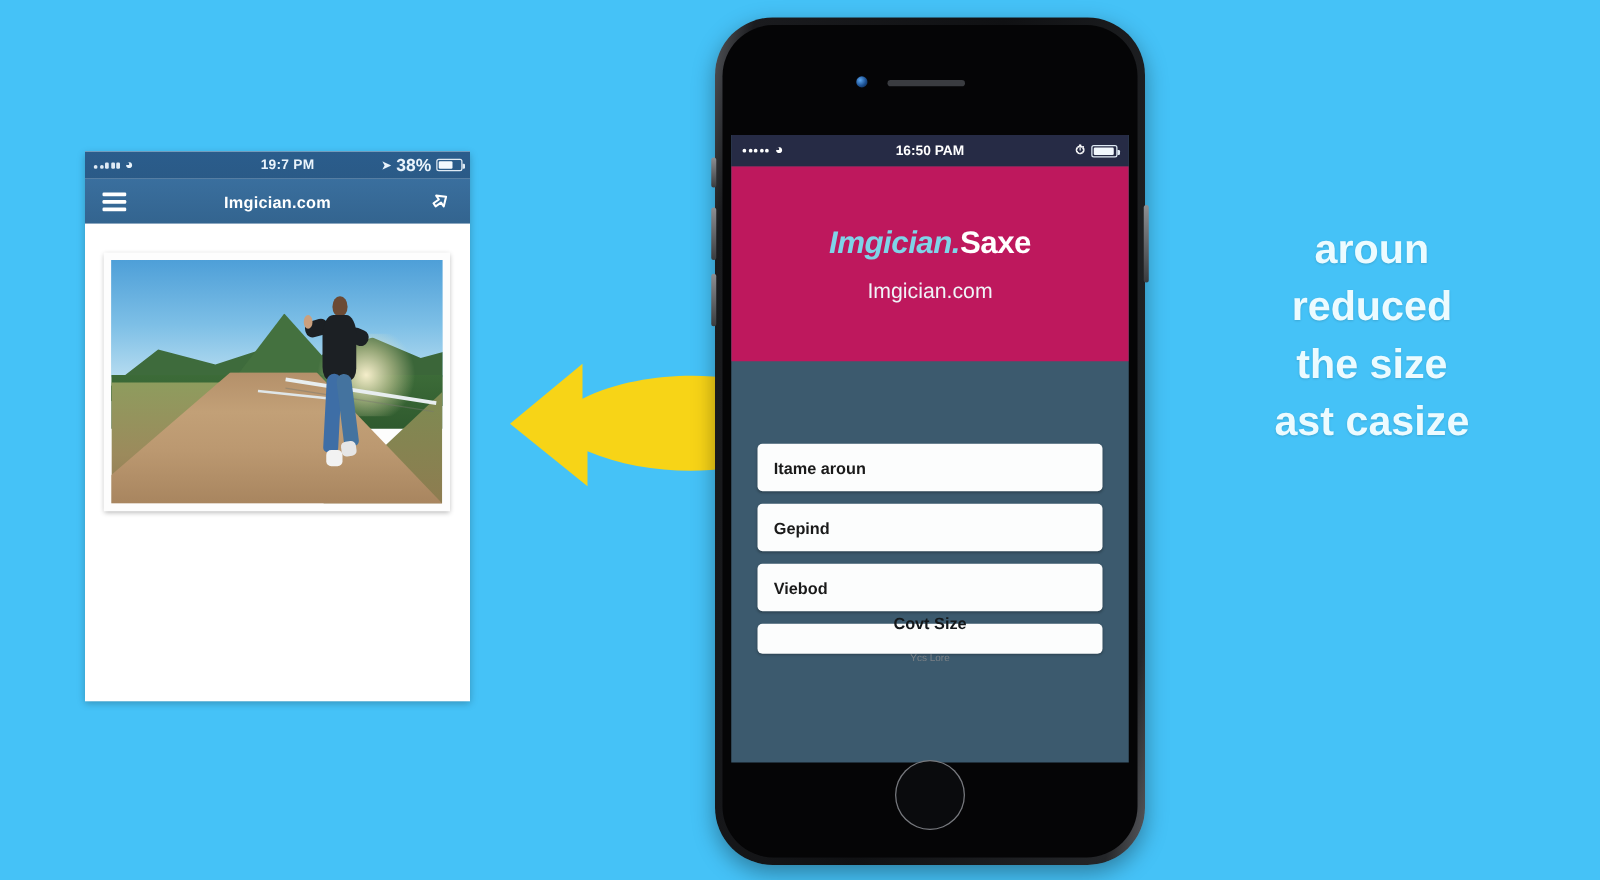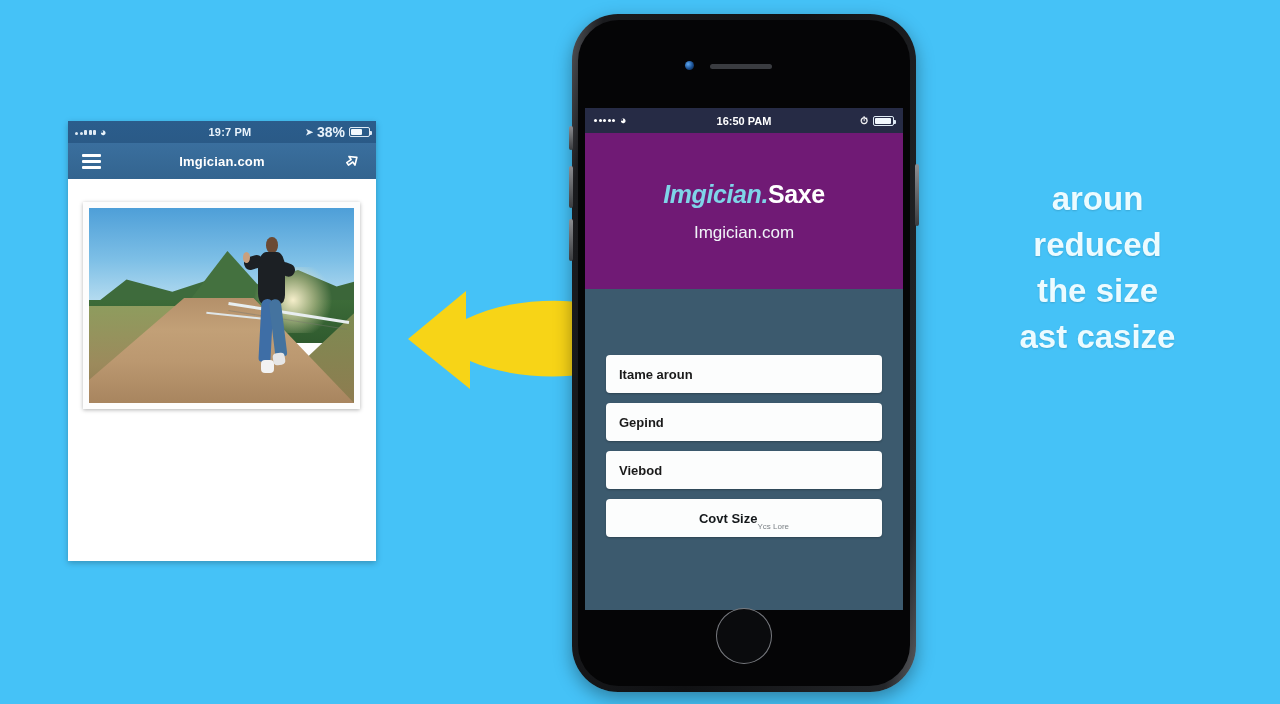--- a/index.html
+++ b/index.html
@@ -166,21 +166,21 @@
     font-size: 11px; font-weight: bold;
     position: relative;
     display: flex; align-items: center;
   }
   #r-statusbar .sb-left { position: absolute; left: 9px; display: flex; align-items: center; gap: 5px; }
   #r-statusbar .sb-mid { position: absolute; left: 0; right: 0; text-align: center; }
   #r-statusbar .sb-right { position: absolute; right: 9px; display: flex; align-items: center; gap: 5px; }
   #r-statusbar .dots i { background: #ffffff; }
 
   #r-header {
-    background: #701a75;
+    background: #be185d;
     height: 156px;
     display: flex; flex-direction: column;
     align-items: center; justify-content: center;
     gap: 14px;
   }
   #brand { font-size: 25px; font-weight: bold; font-style: italic; letter-spacing: -.4px; }
   #brand .b1 { color: #7fd4e8; }
   #brand .b2 { color: #ffffff; font-style: normal; }
   #brand-sub { color: #f0f4f8; font-size: 17px; }
 
@@ -191,22 +191,22 @@
     height: 38px;
     display: flex; align-items: center;
     padding: 0 13px;
     color: #1a1a1a;
     font-size: 13px; font-weight: bold;
     box-shadow: 0 1px 2px rgba(0,0,0,.25);
   }
   #cta {
     background: #fcfdfd;
     border-radius: 4px;
-    height: 38px;
-    display: flex; flex-direction: row; align-items: center; justify-content: center;
+    height: 24px;
+    display: flex; flex-direction: column; align-items: center; justify-content: center;
     box-shadow: 0 1px 2px rgba(0,0,0,.25);
   }
   #cta .cta-main { font-size: 13px; font-weight: bold; color: #14181b; }
   #cta .cta-sub { font-size: 8px; color: #7b8186; margin-top: 16px; }
 
   #home-btn {
     position: absolute;
     left: 50%; bottom: 22px; transform: translateX(-50%);
     width: 56px; height: 56px; border-radius: 50%;
     border: 1.5px solid rgba(210,214,220,.55);

